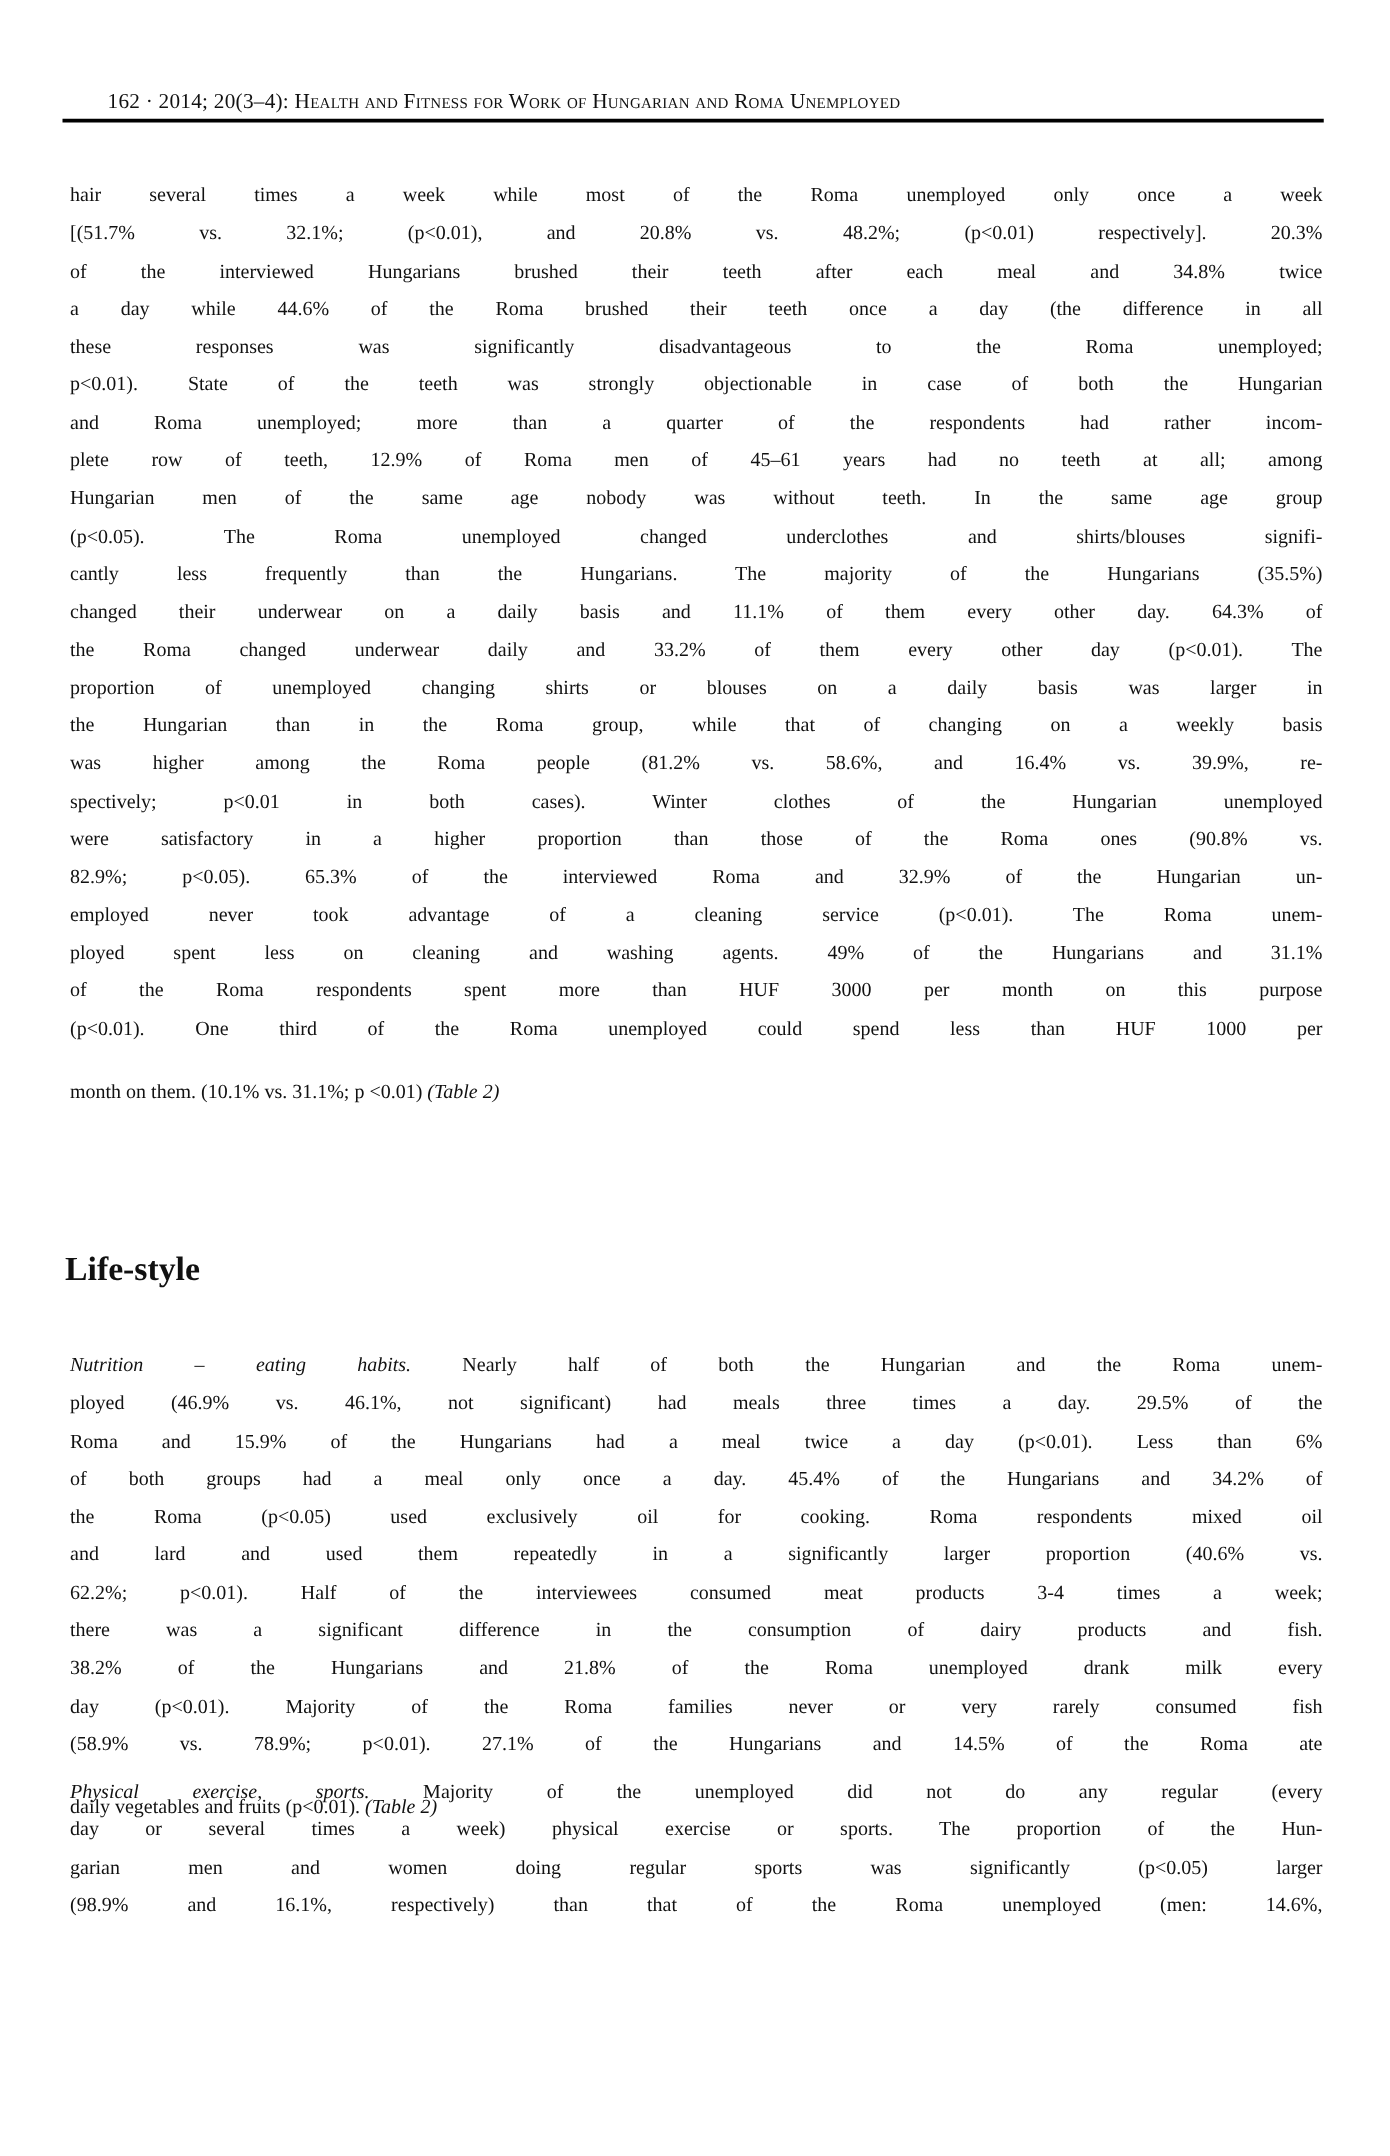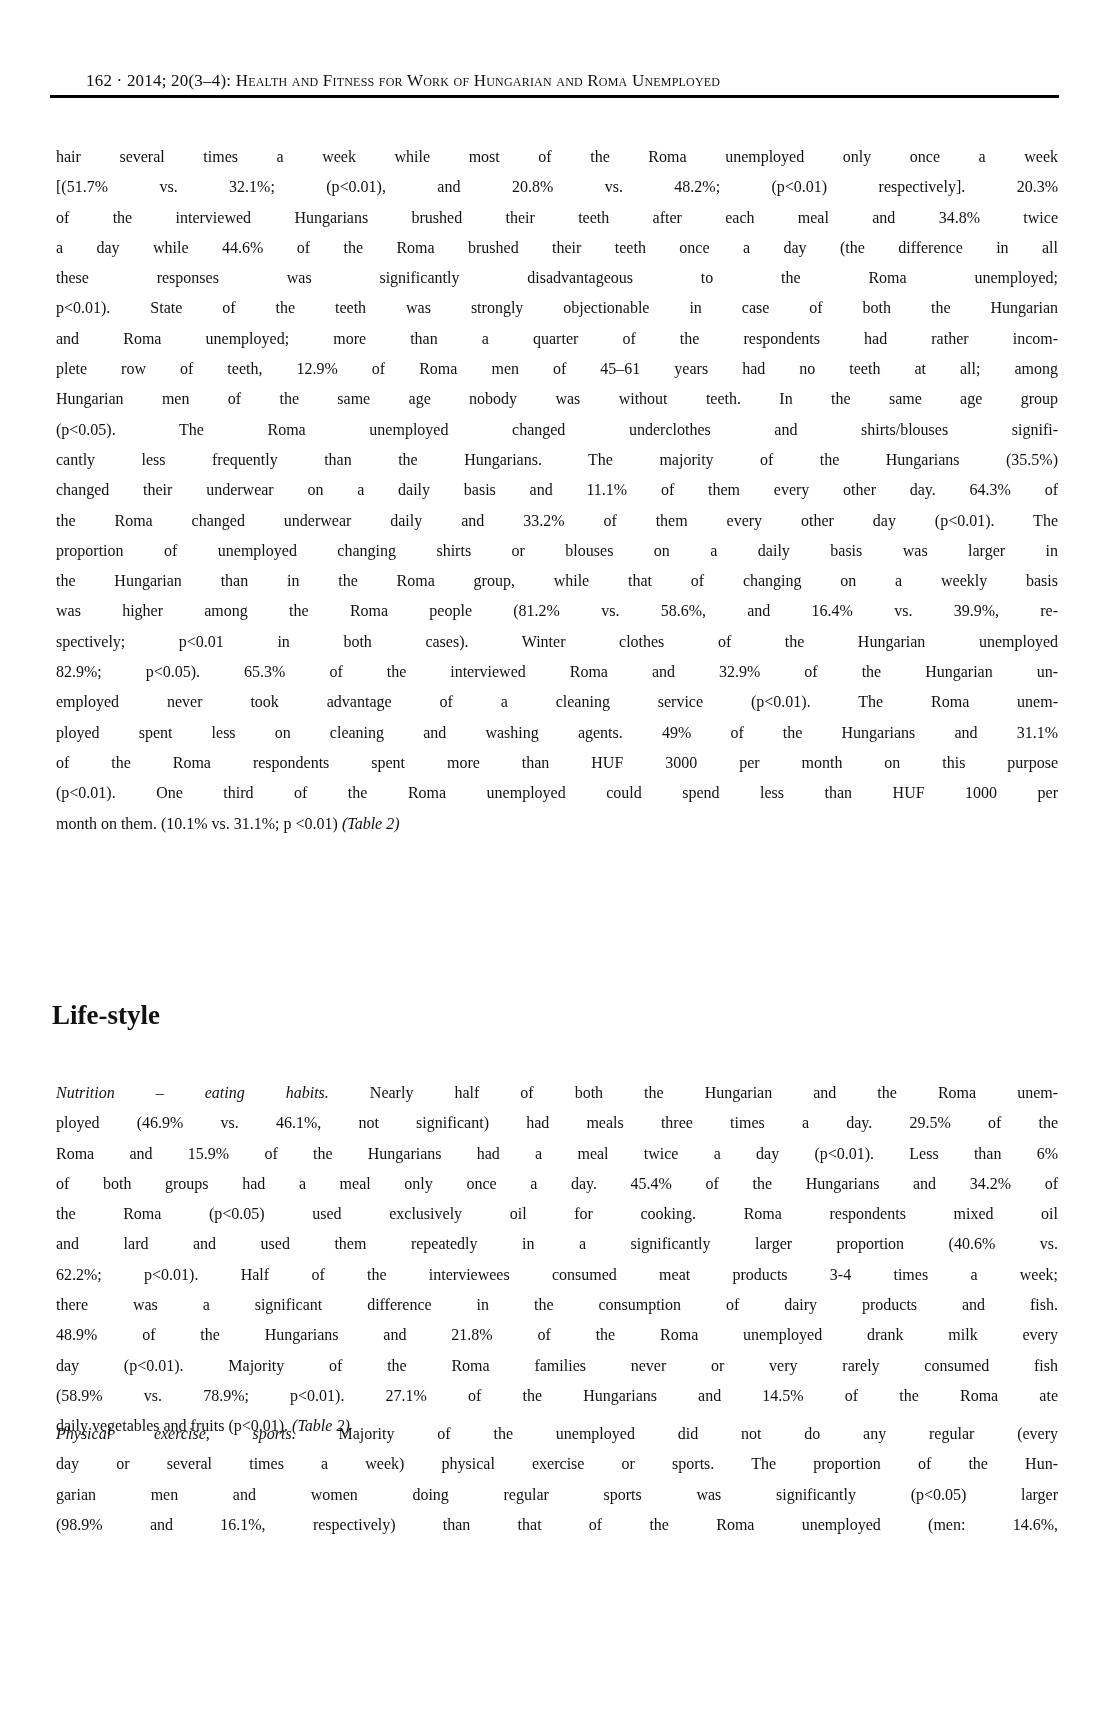--- a/index.html
+++ b/index.html
@@ -5,21 +5,21 @@
   html, body { margin: 0; padding: 0; background: #ffffff; }
   body { width: 1112px; height: 1725px; position: relative; overflow: hidden;
          font-family: "Liberation Serif", "DejaVu Serif", serif; color: #111; }
   .header { position: absolute; left: 55px; top: 71px; width: 1000px;
             font-size: 17px; letter-spacing: 0.2px; white-space: nowrap; margin-left: 31px; }
   .header .sc { font-variant: small-caps; }
   .rule { position: absolute; left: 50px; top: 95px; width: 1009px; height: 3px; background: #000; }
   .text { position: absolute; left: 56px; width: 1002px; font-size: 16px; line-height: 30.3px;
           text-align: justify; }
   .line { display: block; text-align: justify; text-align-last: justify; white-space: nowrap; height: 30.3px; }
-  .line.last { text-align-last: left; }
+  .line.last { text-align-last: left; margin-top: 20px; }
   .heading { position: absolute; left: 52px; top: 1000px; font-size: 27px; font-weight: bold; }
   .it { font-style: italic; }
 </style>
 </head>
 <body>
 
 <div class="header">
   <span>162</span>
   <span>·</span>
   <span>2014; 20(3–4):</span>
@@ -39,20 +39,21 @@
       <span class="line">plete row of teeth, 12.9% of Roma men of 45–61 years had no teeth at all; among</span>
       <span class="line">Hungarian men of the same age nobody was without teeth. In the same age group</span>
       <span class="line">(p&lt;0.05). The Roma unemployed changed underclothes and shirts/blouses signifi-</span>
       <span class="line">cantly less frequently than the Hungarians. The majority of the Hungarians (35.5%)</span>
       <span class="line">changed their underwear on a daily basis and 11.1% of them every other day. 64.3% of</span>
       <span class="line">the Roma changed underwear daily and 33.2% of them every other day (p&lt;0.01). The</span>
       <span class="line">proportion of unemployed changing shirts or blouses on a daily basis was larger in</span>
       <span class="line">the Hungarian than in the Roma group, while that of changing on a weekly basis</span>
       <span class="line">was higher among the Roma people (81.2% vs. 58.6%, and 16.4% vs. 39.9%, re-</span>
       <span class="line">spectively; p&lt;0.01 in both cases). Winter clothes of the Hungarian unemployed</span>
+      <span class="line">were satisfactory in a higher proportion than those of the Roma ones (90.8% vs.</span>
       <span class="line">82.9%; p&lt;0.05). 65.3% of the interviewed Roma and 32.9% of the Hungarian un-</span>
       <span class="line">employed never took advantage of a cleaning service (p&lt;0.01). The Roma unem-</span>
       <span class="line">ployed spent less on cleaning and washing agents. 49% of the Hungarians and 31.1%</span>
       <span class="line">of the Roma respondents spent more than HUF 3000 per month on this purpose</span>
       <span class="line">(p&lt;0.01). One third of the Roma unemployed could spend less than HUF 1000 per</span>
     </div>
   <span class="line last"><span>month on them. (10.1% vs. 31.1%; p &lt;0.01) </span><span class="it">(Table 2)</span></span>
 </div>
 
 <div class="heading">Life-style</div>
@@ -60,21 +61,21 @@
 <div class="text" style="top:1078px;">
   <span class="line"><span class="it">Nutrition – eating habits.</span><span> Nearly half of both the Hungarian and the Roma unem-</span></span>
   <div id="p2-lines">
       <span class="line">ployed (46.9% vs. 46.1%, not significant) had meals three times a day. 29.5% of the</span>
       <span class="line">Roma and 15.9% of the Hungarians had a meal twice a day (p&lt;0.01). Less than 6%</span>
       <span class="line">of both groups had a meal only once a day. 45.4% of the Hungarians and 34.2% of</span>
       <span class="line">the Roma (p&lt;0.05) used exclusively oil for cooking. Roma respondents mixed oil</span>
       <span class="line">and lard and used them repeatedly in a significantly larger proportion (40.6% vs.</span>
       <span class="line">62.2%; p&lt;0.01). Half of the interviewees consumed meat products 3-4 times a week;</span>
       <span class="line">there was a significant difference in the consumption of dairy products and fish.</span>
-      <span class="line">48.9% of the Hungarians and 21.8% of the Roma unemployed drank milk every</span>
+      <span class="line">38.2% of the Hungarians and 21.8% of the Roma unemployed drank milk every</span>
       <span class="line">day (p&lt;0.01). Majority of the Roma families never or very rarely consumed fish</span>
       <span class="line">(58.9% vs. 78.9%; p&lt;0.01). 27.1% of the Hungarians and 14.5% of the Roma ate</span>
     </div>
   <span class="line last"><span>daily vegetables and fruits (p&lt;0.01). </span><span class="it">(Table 2)</span></span>
 </div>
 
 <div class="text" style="top:1419px;">
   <span class="line"><span class="it">Physical exercise, sports.</span><span> Majority of the unemployed did not do any regular (every</span></span>
   <div id="p3-lines">
       <span class="line">day or several times a week) physical exercise or sports. The proportion of the Hun-</span>

